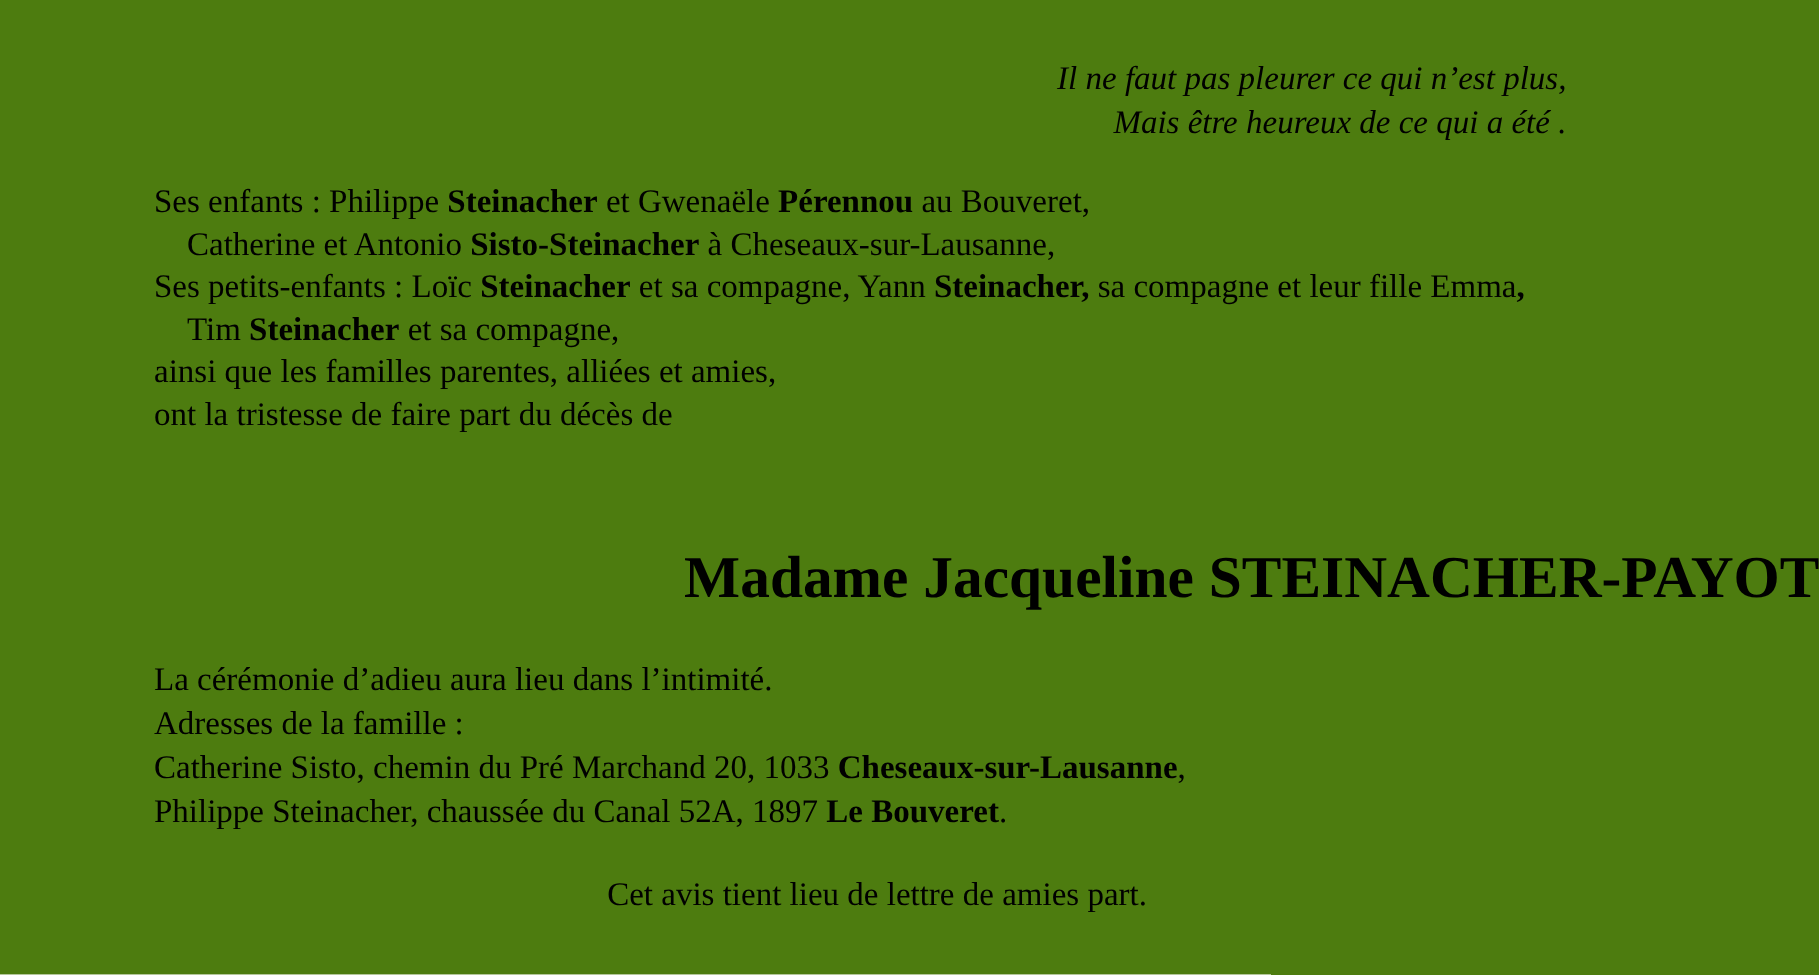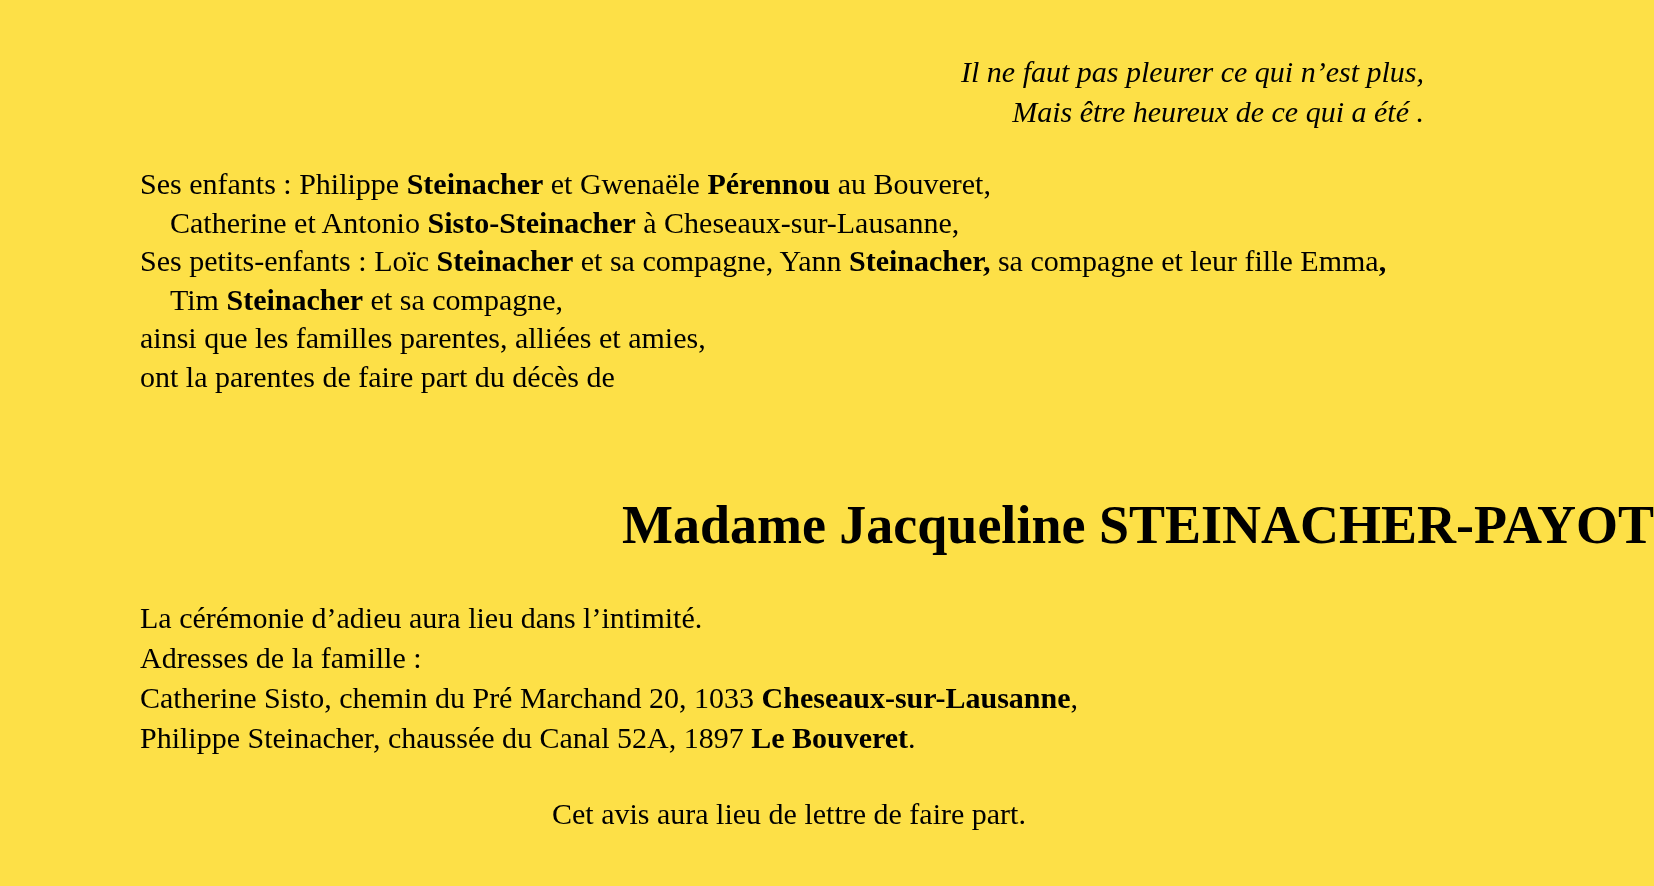--- a/index.html
+++ b/index.html
@@ -1,20 +1,20 @@
 <!DOCTYPE html>
 <html><head>
 <meta charset="utf-8">
 <style>
   html, body { margin: 0; padding: 0; background: #ffffff; }
   .page {
     position: relative;
     width: 1654px;
     height: 886px;
-    background: #fde047;
+    background: #4d7c0f;
     color: #000000;
     font-family: "Liberation Serif", serif;
     font-size: 30px;
     overflow: hidden;
   }
   .epigraph {
     position: absolute;
     top: 52px;
     right: 230px;
     text-align: right;
@@ -67,27 +67,27 @@
     <div>Il ne faut pas pleurer ce qui n’est plus,</div>
     <div>Mais être heureux de ce qui a été .</div>
   </div>
 
   <div class="family" id="family-lines">
       <div class="line"><span>Ses enfants : Philippe </span><span class="b">Steinacher</span><span> et Gwenaële </span><span class="b">Pérennou</span><span> au Bouveret,</span></div>
       <div class="line indent"><span>Catherine et Antonio </span><span class="b">Sisto-Steinacher</span><span> à Cheseaux-sur-Lausanne,</span></div>
       <div class="line"><span>Ses petits-enfants : Loïc </span><span class="b">Steinacher</span><span> et sa compagne, Yann </span><span class="b">Steinacher,</span><span> sa compagne et leur fille Emma</span><span class="b">,</span></div>
       <div class="line indent"><span>Tim </span><span class="b">Steinacher</span><span> et sa compagne,</span></div>
       <div class="line"><span>ainsi que les familles parentes, alliées et amies,</span></div>
-      <div class="line"><span>ont la parentes de faire part du décès de</span></div>
+      <div class="line"><span>ont la tristesse de faire part du décès de</span></div>
     </div>
 
   <h1 class="title">Madame Jacqueline STEINACHER-PAYOT</h1>
 
   <div class="details" id="details-lines">
       <div class="line"><span>La cérémonie d’adieu aura lieu dans l’intimité.</span></div>
       <div class="line"><span>Adresses de la famille :</span></div>
       <div class="line"><span>Catherine Sisto, chemin du Pré Marchand 20, 1033 </span><span class="b">Cheseaux-sur-Lausanne</span><span>,</span></div>
       <div class="line"><span>Philippe Steinacher, chaussée du Canal 52A, 1897 </span><span class="b">Le Bouveret</span><span>.</span></div>
     </div>
 
-  <div class="closing">Cet avis aura lieu de lettre de faire part.</div>
+  <div class="closing">Cet avis tient lieu de lettre de amies part.</div>
 
 </div>
 
 </body></html>

